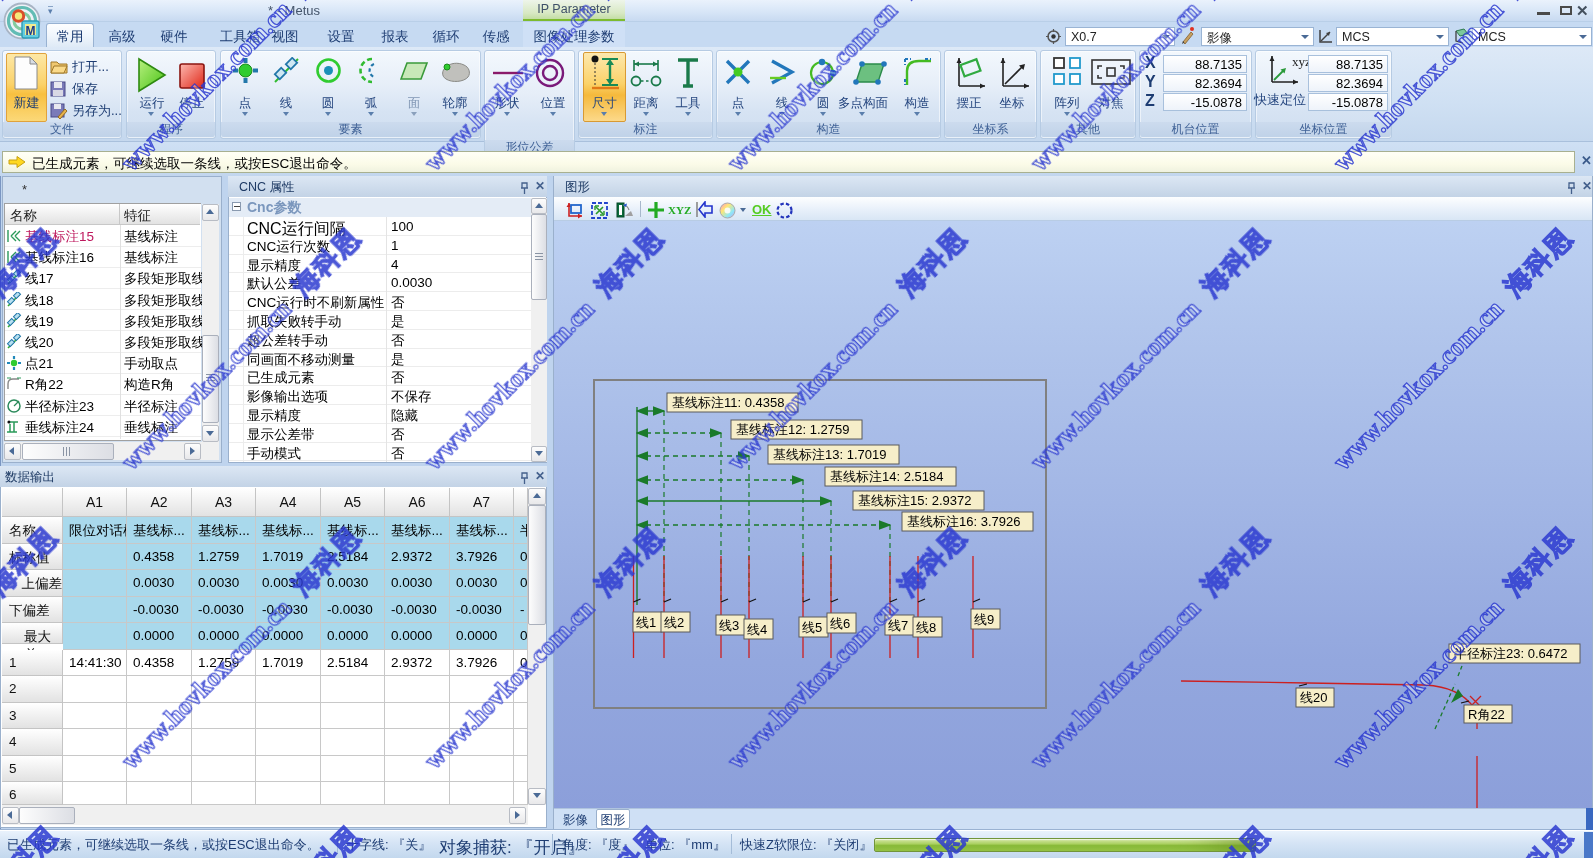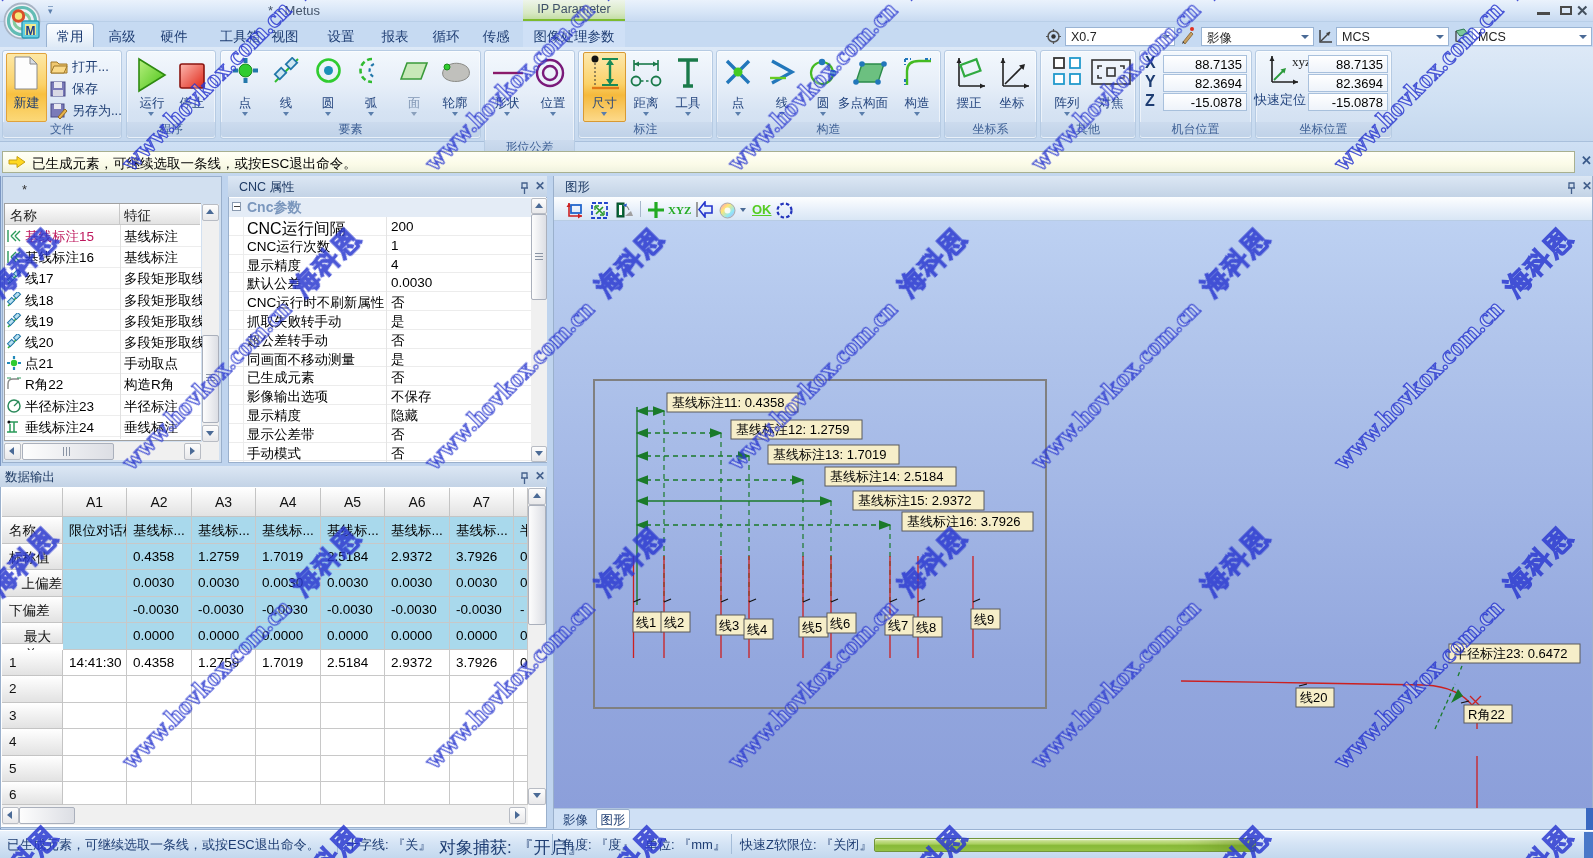--- a/index.html
+++ b/index.html
@@ -446,21 +446,21 @@
 <div class="abs" style="left:519px;top:181px;"><svg width="11" height="13" viewBox="0 0 11 13">
       <path d="M3 1 h5 v5 h-5 Z M2 6 h7 M5.5 6 v6" stroke="#44608c" stroke-width="1.3" fill="none"></path>
     </svg></div>
 <div class="abs" style="left:535px;top:179px;font-size:12px;color:#44608c;font-weight:bold;">✕</div>
 <div class="abs" style="left:229px;top:198px;width:302px;height:19px;background:#e4ecf6;"></div>
 <div class="abs" style="left:232px;top:202px;width:9px;height:9px;background:#fff;border:1px solid #8a9ab0;"></div>
 <div class="abs" style="left:233.5px;top:206px;width:6px;height:1px;background:#444;"></div>
 <div class="abs" style="left:247px;top:199px;font-size:14px;font-weight:bold;color:#7b97bd;">Cnc参数</div>
 <div class="abs" style="left:229px;top:217.0px;width:302px;height:18.8px;border-bottom:1px solid #ececec;"></div>
 <div class="abs" style="left:247px;top:219.0px;font-size:16px;color:#000;white-space:nowrap;">CNC运行间隔</div>
-<div class="abs" style="left:391px;top:219.0px;font-size:13.5px;color:#000;">200</div>
+<div class="abs" style="left:391px;top:219.0px;font-size:13.5px;color:#000;">100</div>
 <div class="abs" style="left:229px;top:235.8px;width:302px;height:18.8px;border-bottom:1px solid #ececec;"></div>
 <div class="abs" style="left:247px;top:237.8px;font-size:13.5px;color:#000;white-space:nowrap;">CNC运行次数</div>
 <div class="abs" style="left:391px;top:237.8px;font-size:13.5px;color:#000;">1</div>
 <div class="abs" style="left:229px;top:254.6px;width:302px;height:18.8px;border-bottom:1px solid #ececec;"></div>
 <div class="abs" style="left:247px;top:256.6px;font-size:13.5px;color:#000;white-space:nowrap;">显示精度</div>
 <div class="abs" style="left:391px;top:256.6px;font-size:13.5px;color:#000;">4</div>
 <div class="abs" style="left:229px;top:273.4px;width:302px;height:18.8px;border-bottom:1px solid #ececec;"></div>
 <div class="abs" style="left:247px;top:275.4px;font-size:13.5px;color:#000;white-space:nowrap;">默认公差</div>
 <div class="abs" style="left:391px;top:275.4px;font-size:13.5px;color:#000;">0.0030</div>
 <div class="abs" style="left:229px;top:292.2px;width:302px;height:18.8px;border-bottom:1px solid #ececec;"></div>

